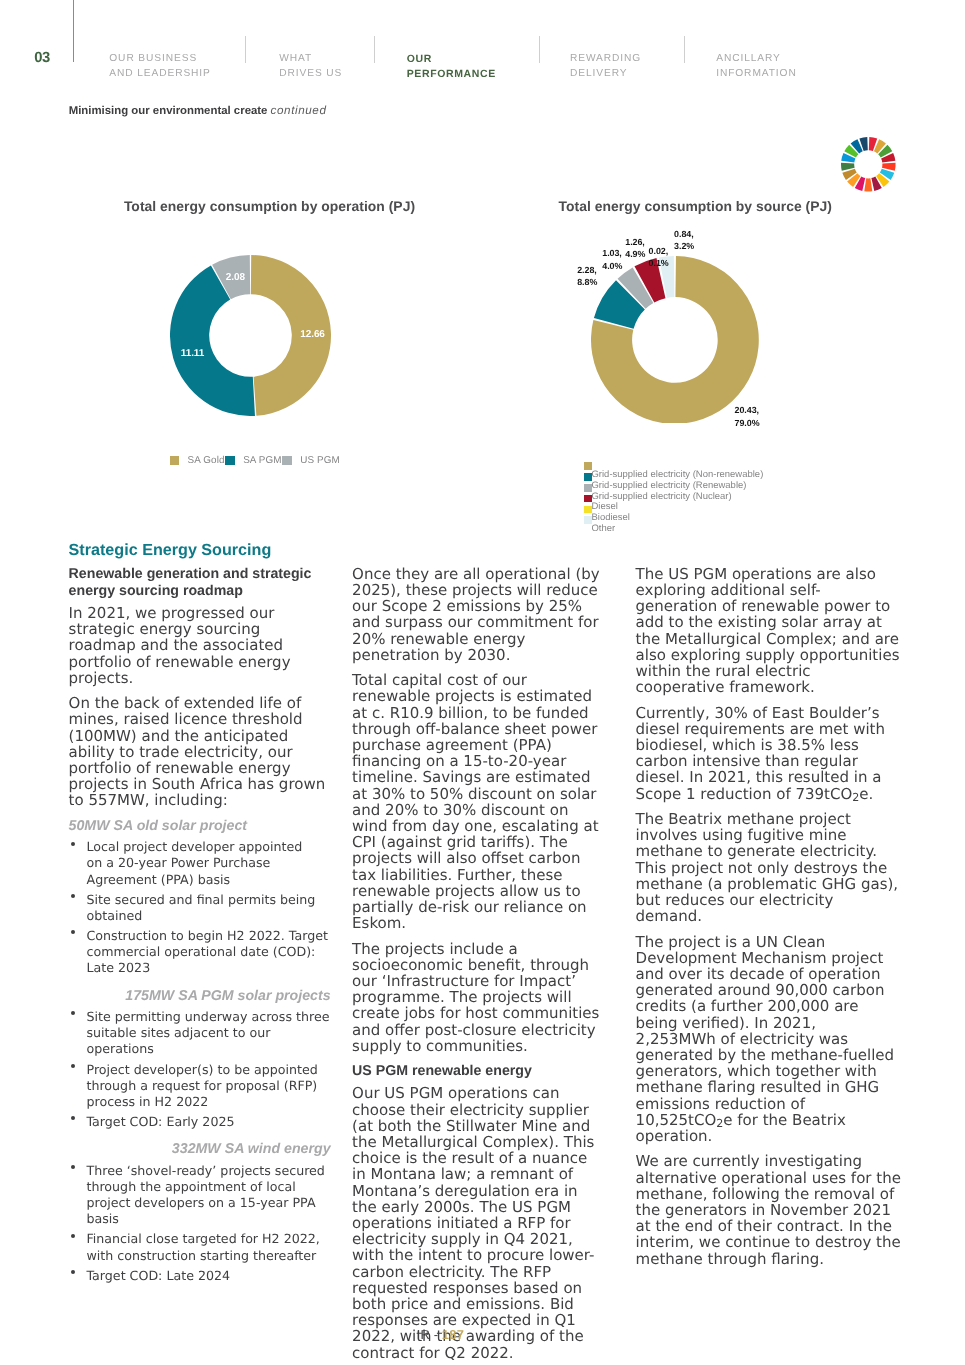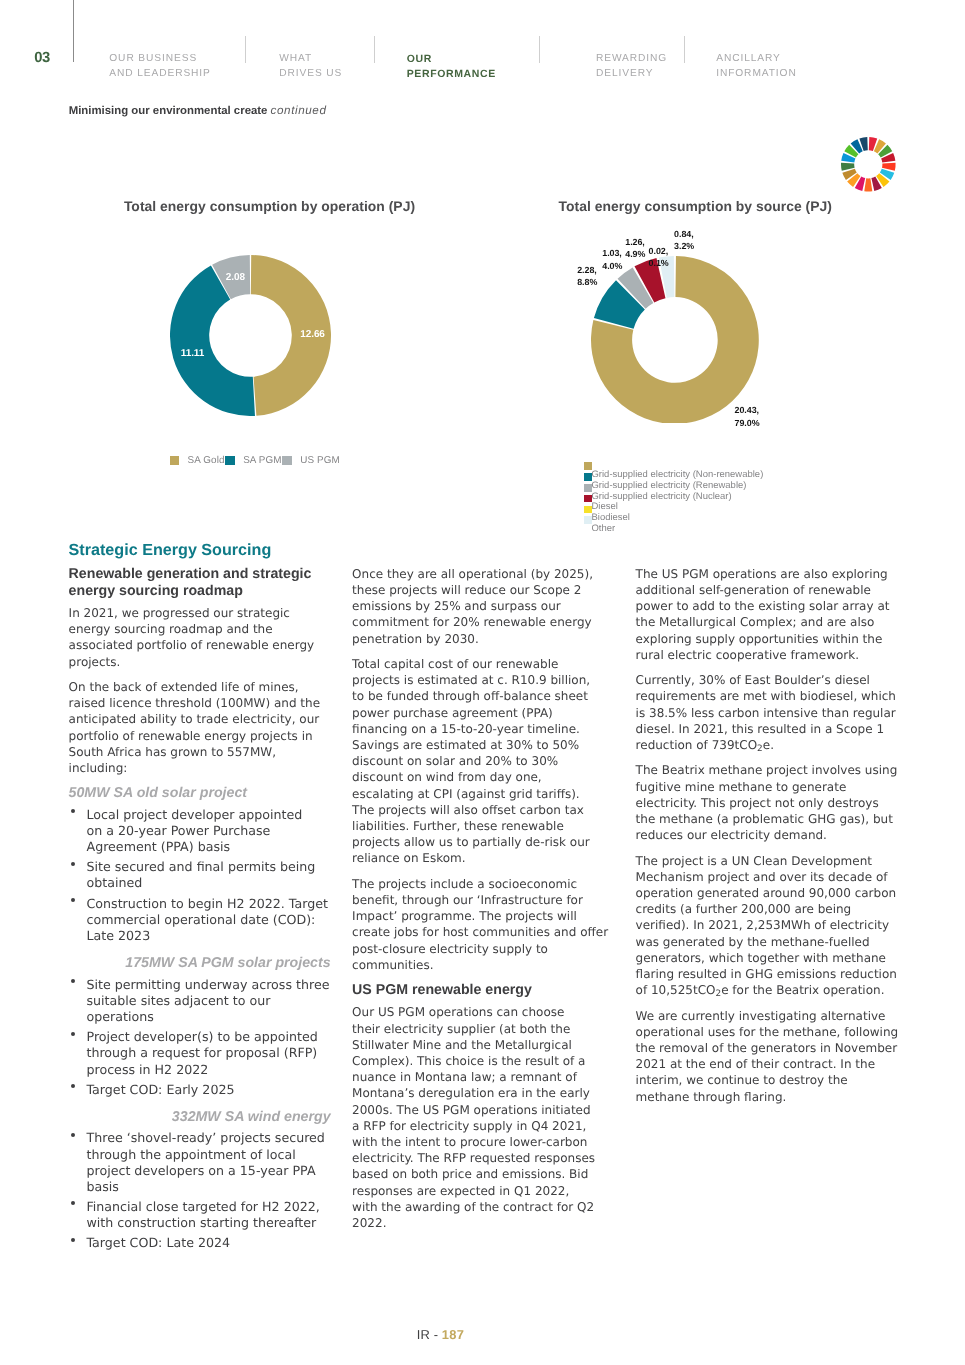--- a/index.html
+++ b/index.html
@@ -53,21 +53,21 @@
   
   .cols{position:absolute;left:68.6px;top:540.1px;width:828px;}
   .col{position:absolute;top:0;width:262px;}
   .col.c1{left:0;width:262px;}
   .col.c2{left:283.5px;padding-top:25.6px;width:262px;}
   .col.c3{left:567px;padding-top:25.6px;width:266px;}
   h2.sechead{margin:0 0 5.7px 0;font-family:"Liberation Sans",sans-serif;font-size:16.15px;
        font-weight:bold;color:#0e7a87;letter-spacing:0;line-height:20px;}
   h3.sub{margin:0 0 5.1px 0;font-family:"Liberation Sans",sans-serif;font-size:14.2px;
        font-weight:bold;color:#3e3e40;line-height:17.1px;letter-spacing:0;}
-  p.bd{margin:0 0 9.2px 0;font-size:12px;color:#404042;line-height:16.2px;letter-spacing:0;}
+  p.bd{margin:0 0 9.2px 0;font-size:15px;color:#404042;line-height:16.2px;letter-spacing:0;}
   h4.ital{margin:5.4px 0 5.1px 0;font-family:"Liberation Sans",sans-serif;font-size:14.2px;
        font-weight:bold;font-style:italic;color:#a9a9ab;line-height:16.2px;letter-spacing:0;}
   ul.bl{margin:0 0 0 0;padding:0;list-style:none;}
   ul.bl + h4.ital{margin-top:11.2px;text-align:right;}
   ul.bl li{position:relative;padding-left:17.9px;margin-bottom:3.9px;font-size:12.65px;
        color:#404042;line-height:16.2px;letter-spacing:0;}
   ul.bl li:before{content:"";position:absolute;left:2.4px;width:4px;height:4px;border-radius:50%;
        top:2.4px;background:#3f3f41;}
   
   #col1 ul.bl:nth-of-type(1) li:nth-child(1){max-width:216px;}
@@ -104,21 +104,21 @@
       <span>DRIVES US</span>
     </div>
     <div class="vrule" style="left:374.4px"></div>
 
     <div class="navitem active" style="left:406.7px">
       <span>OUR</span><br>
       <span>PERFORMANCE</span>
     </div>
     <div class="vrule" style="left:539.1px"></div>
 
-    <div class="navitem" style="left:596px">
+    <div class="navitem" style="left:570px">
       <span>REWARDING</span><br>
       <span>DELIVERY</span>
     </div>
     <div class="vrule" style="left:683.8px"></div>
 
     <div class="navitem" style="left:716.2px">
       <span>ANCILLARY</span><br>
       <span>INFORMATION</span>
     </div>
   </div>

